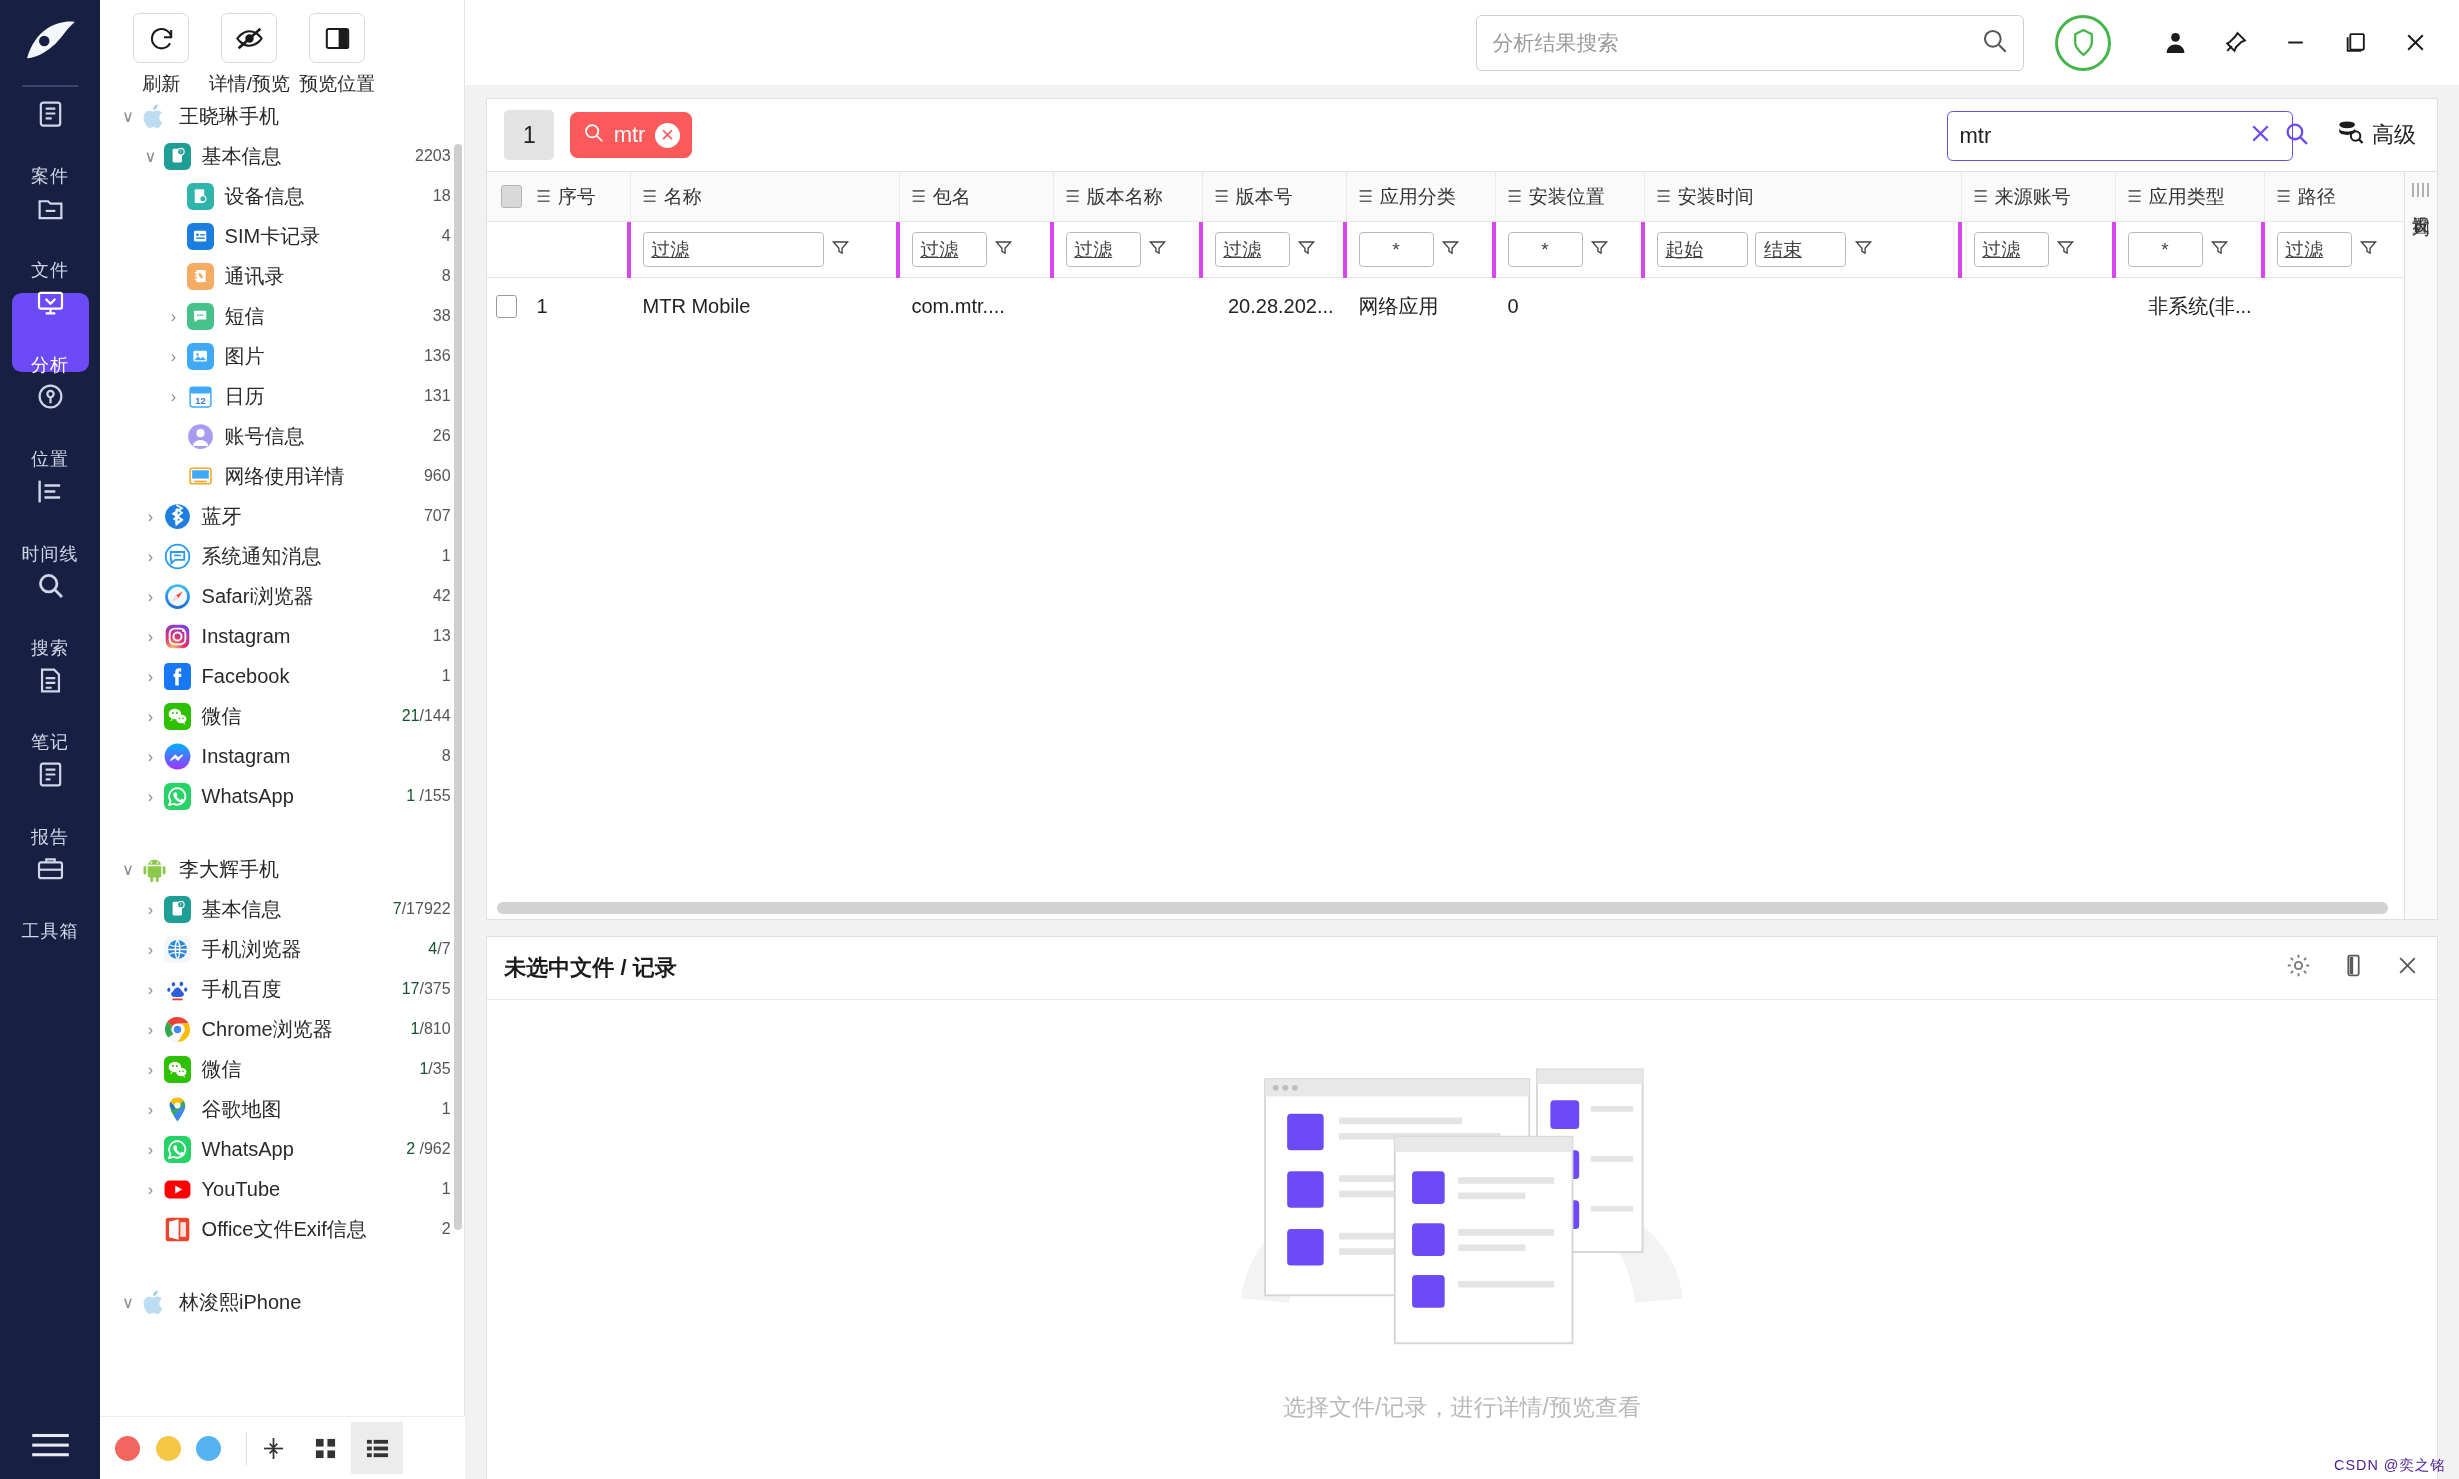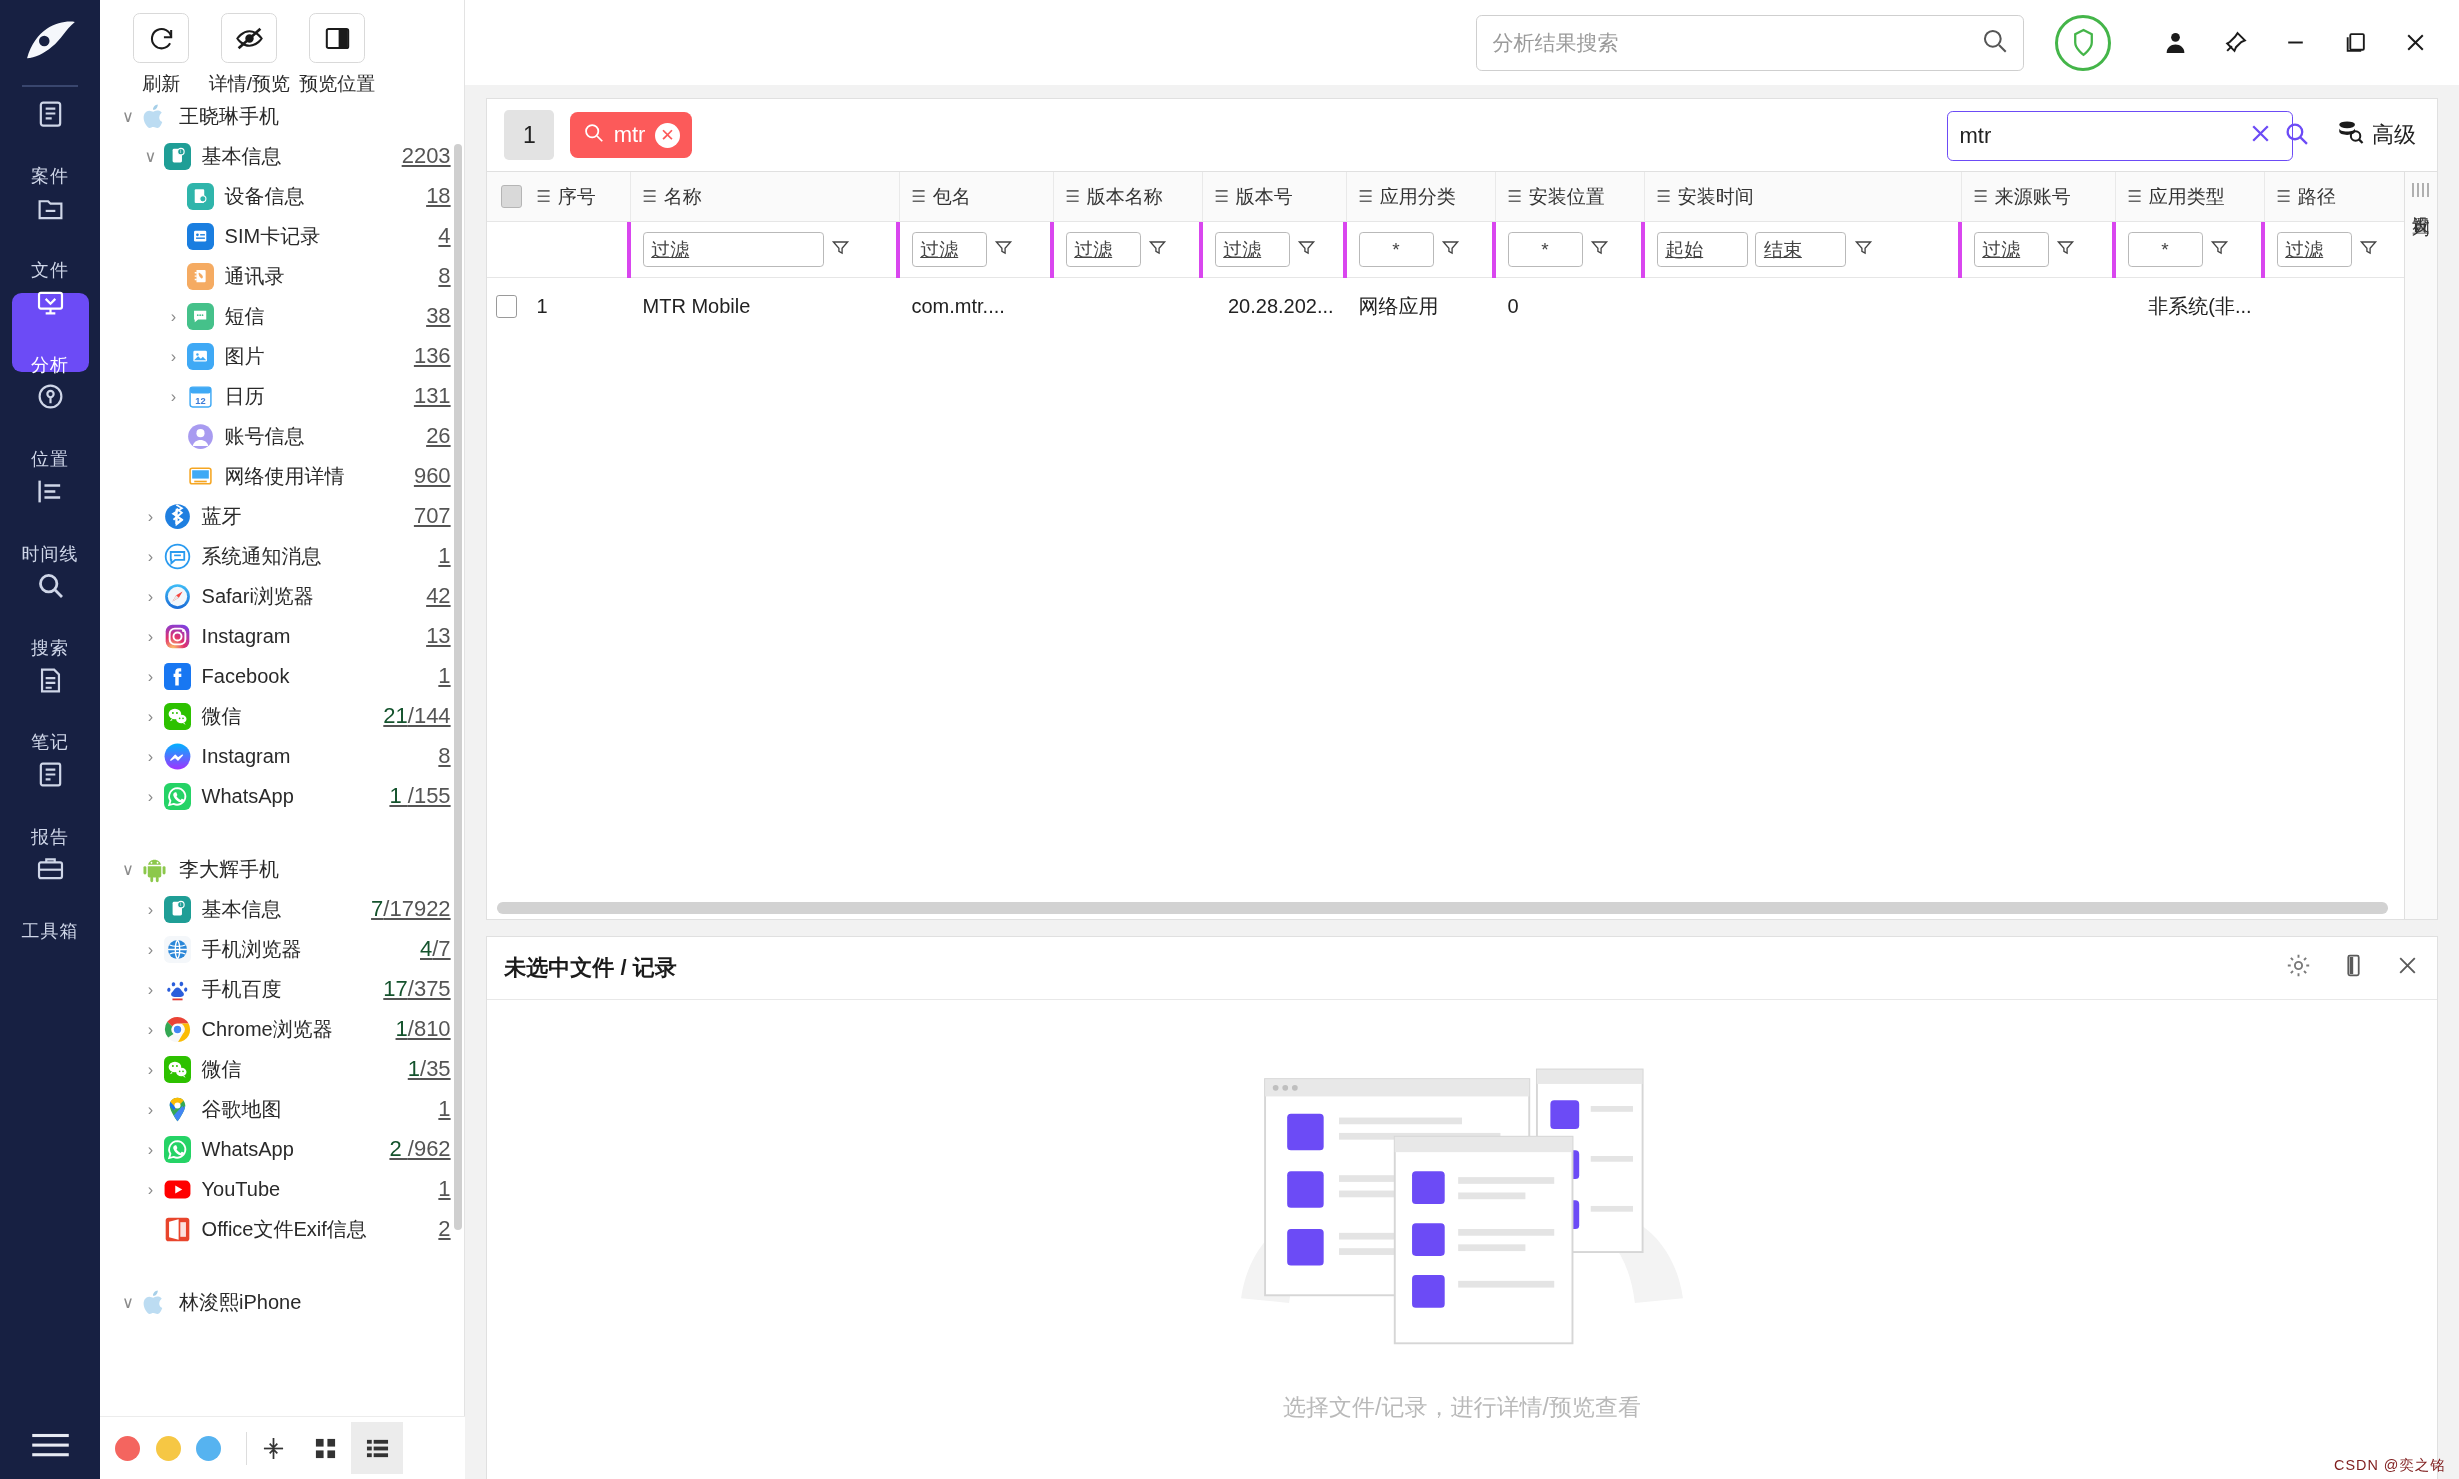--- a/index.html
+++ b/index.html
@@ -47,21 +47,21 @@
     height: 40px; display: flex; align-items: center; position: relative;
     cursor: pointer; padding-right: 13.4px; white-space: nowrap;
   }
   .tnode.sel { background: #6c4bf6; }
   .tnode.sel .tlabel, .tnode.sel .tcount { color: #ffffff !important; }
   .tcaret { width: 25px; flex: 0 0 25px; display:flex; align-items:center; justify-content:center;
             color:#8b8b8b; font-size: 16.3px; }
   .ticon { width: 29px; height: 29px; flex: 0 0 29px; margin-right: 9.6px;
            display:flex; align-items:center; justify-content:center; }
   .tlabel { font-size: 20px; color: #2a2a2a; }
-  .tcount { margin-left: auto; font-size: 22px; color: #555; text-decoration: underline; }
+  .tcount { margin-left: auto; font-size: 16px; color: #555; }
   .tcount .red { color: #14532d; }
 
   .scrollthumb { position: absolute; right: 1.9px; top: 144px; width: 8.6px; height: 1086px;
                  background: #cfcfcf; border-radius: 4.8px; }
 
   .bottombar { position: absolute; left: 0; bottom: 0; width: 365px; height: 63px;
                display: flex; align-items: center; background: #fff; border-top: 1px solid #ececec;}
   .dot { width: 25px; height: 25px; border-radius: 50%; margin-left: 15.4px; }
   .vsplit { width: 1px; height: 33px; background: #ddd; margin-left: 25px; }
   .vbtn { width: 52px; height: 52px; display:flex; align-items:center; justify-content:center; cursor:pointer;}
@@ -136,21 +136,21 @@
   .preview { margin-top: 15.4px; background: #fff; border: 1px solid #e0e0e0; height: 546px;
              position: relative; }
   .pvhead { height: 63px; border-bottom: 1px solid #e8e8e8; display:flex; align-items:center;
             padding: 0 17.3px; }
   .pvtitle { font-size: 22px; color: #1b1b1b; font-weight: bold;}
   .pvacts { margin-left: auto; display: flex; align-items: center; gap: 29px; }
   .pvbody { position: absolute; left:0; right:0; top:63px; bottom:0; display:flex;
             flex-direction: column; align-items: center; justify-content: center; }
   .pvcaption { font-size: 23px; color: #b9b9b9; margin-top: 17.3px; }
 
-  .watermark { position: absolute; right: 13.4px; bottom: 3.8px; font-size: 14.4px; color: #7f1d1d;
+  .watermark { position: absolute; right: 13.4px; bottom: 3.8px; font-size: 14.4px; color: #4c1d95;
                letter-spacing: 1px;}
 </style>
 </head>
 <body>
 
 <div class="app">
 
   <div class="rail">
     <div class="rail-logo">
       <svg width="54" height="44" viewBox="0 0 56 46">

